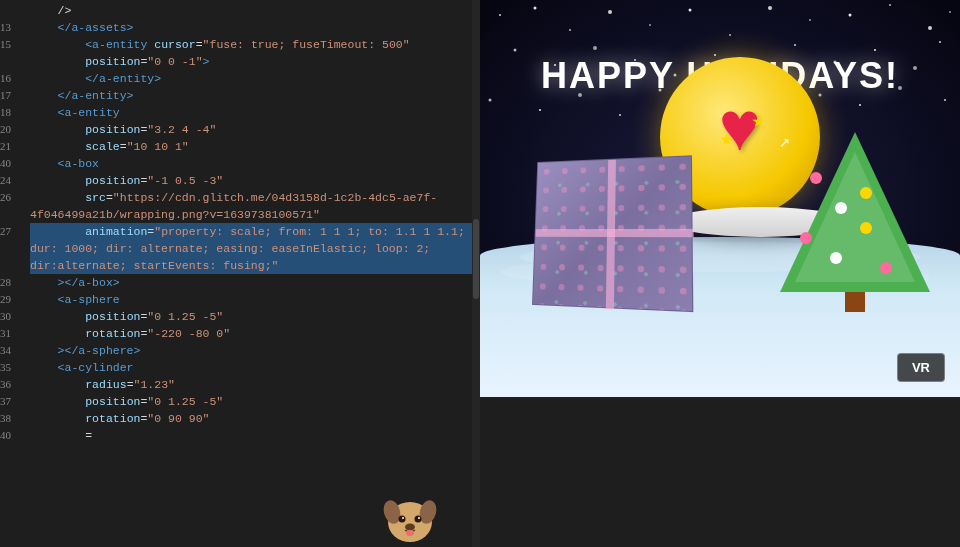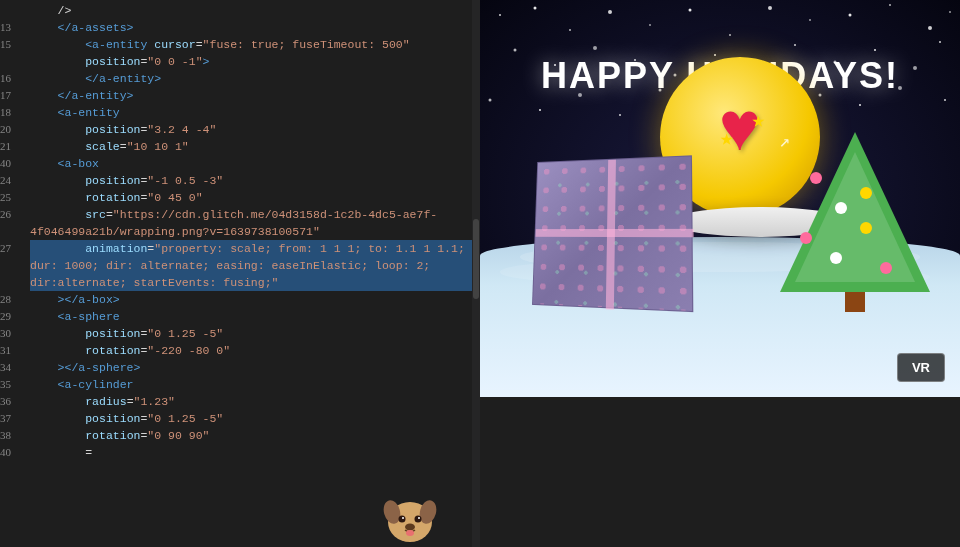--- a/index.html
+++ b/index.html
@@ -330,24 +330,20 @@
       <span class="line-num">21</span>
       <span class="line-content">        <span class="attr">scale</span>=<span class="val">"10 10 1"</span></span>
     </div>
     <div class="code-line">
       <span class="line-num">40</span>
       <span class="line-content">    <span class="tag">&lt;a-box</span></span>
     </div>
     <div class="code-line">
       <span class="line-num">24</span>
       <span class="line-content">        <span class="attr">position</span>=<span class="val">"-1 0.5 -3"</span></span>
-    </div>
-    <div class="code-line">
-      <span class="line-num">25</span>
-      <span class="line-content">        <span class="attr">rotation</span>=<span class="val">"0 45 0"</span></span>
     </div>
     <div class="code-line">
       <span class="line-num">26</span>
       <span class="line-content">        <span class="attr">src</span>=<span class="val">"https://cdn.glitch.me/04d3158d-1c2b-4dc5-ae7f-</span></span>
     </div>
     <div class="code-line">
       <span class="line-num"></span>
       <span class="line-content"><span class="val">4f046499a21b/wrapping.png?v=1639738100571"</span></span>
     </div>
 

